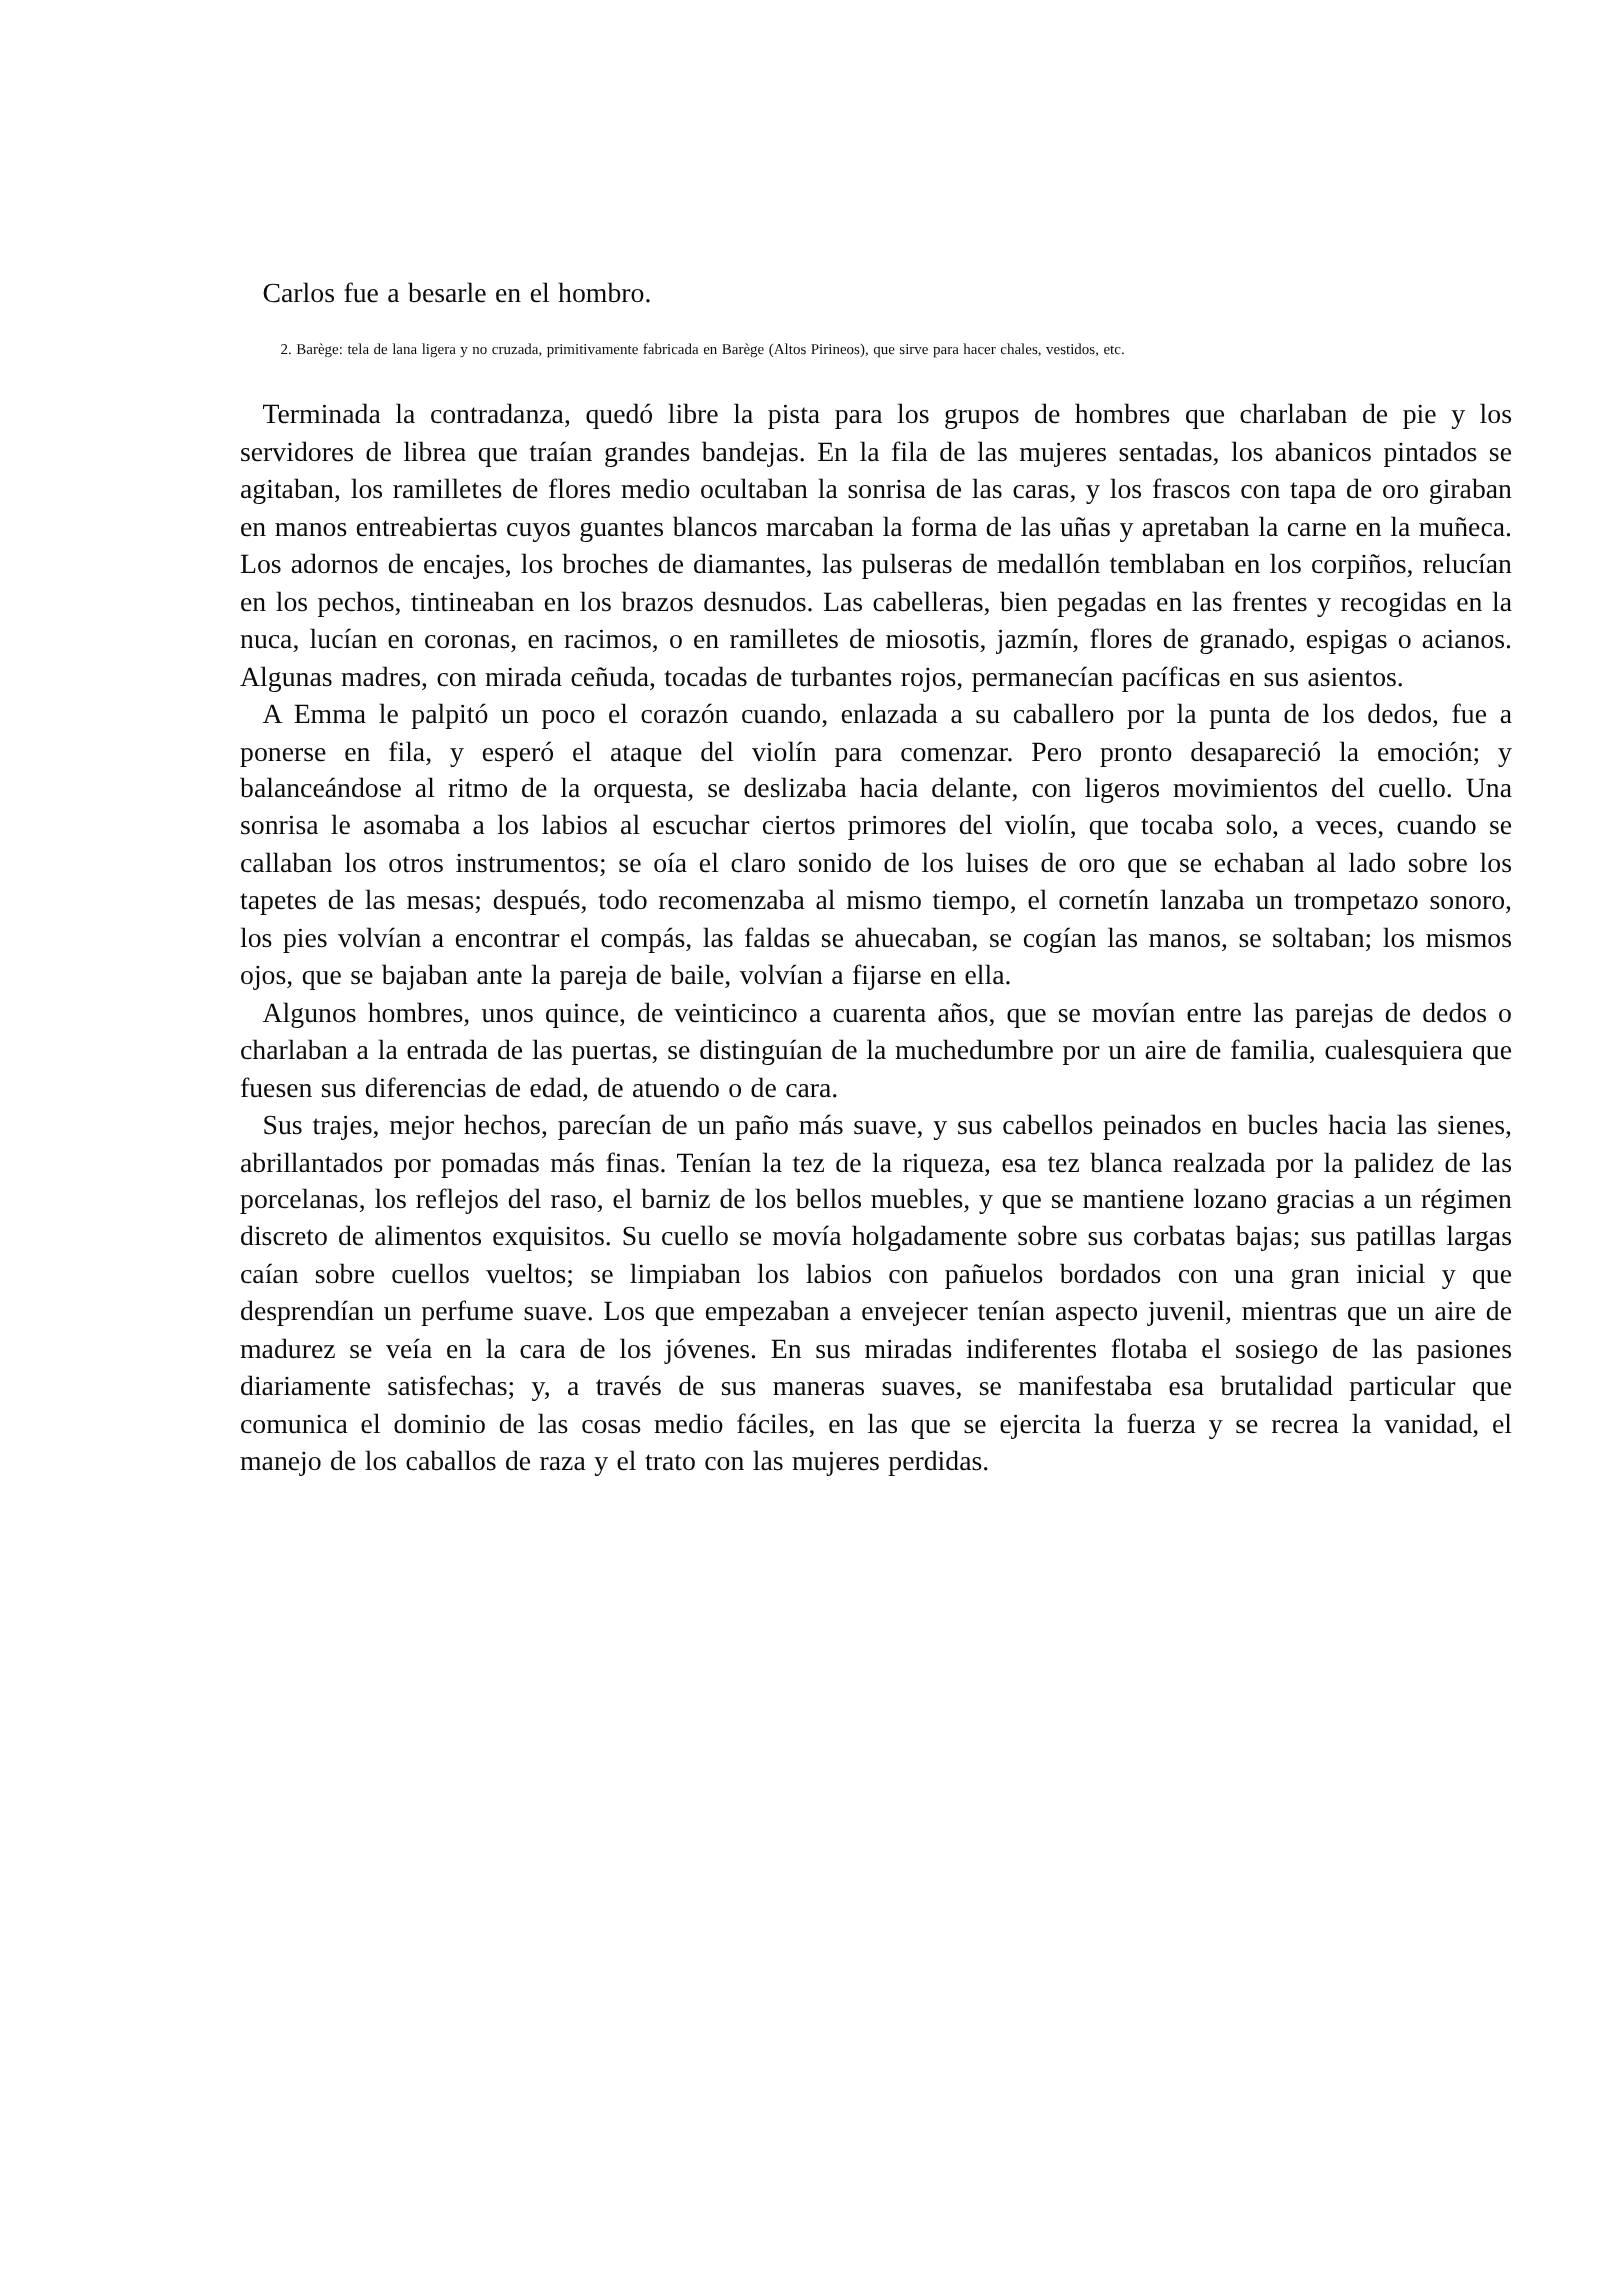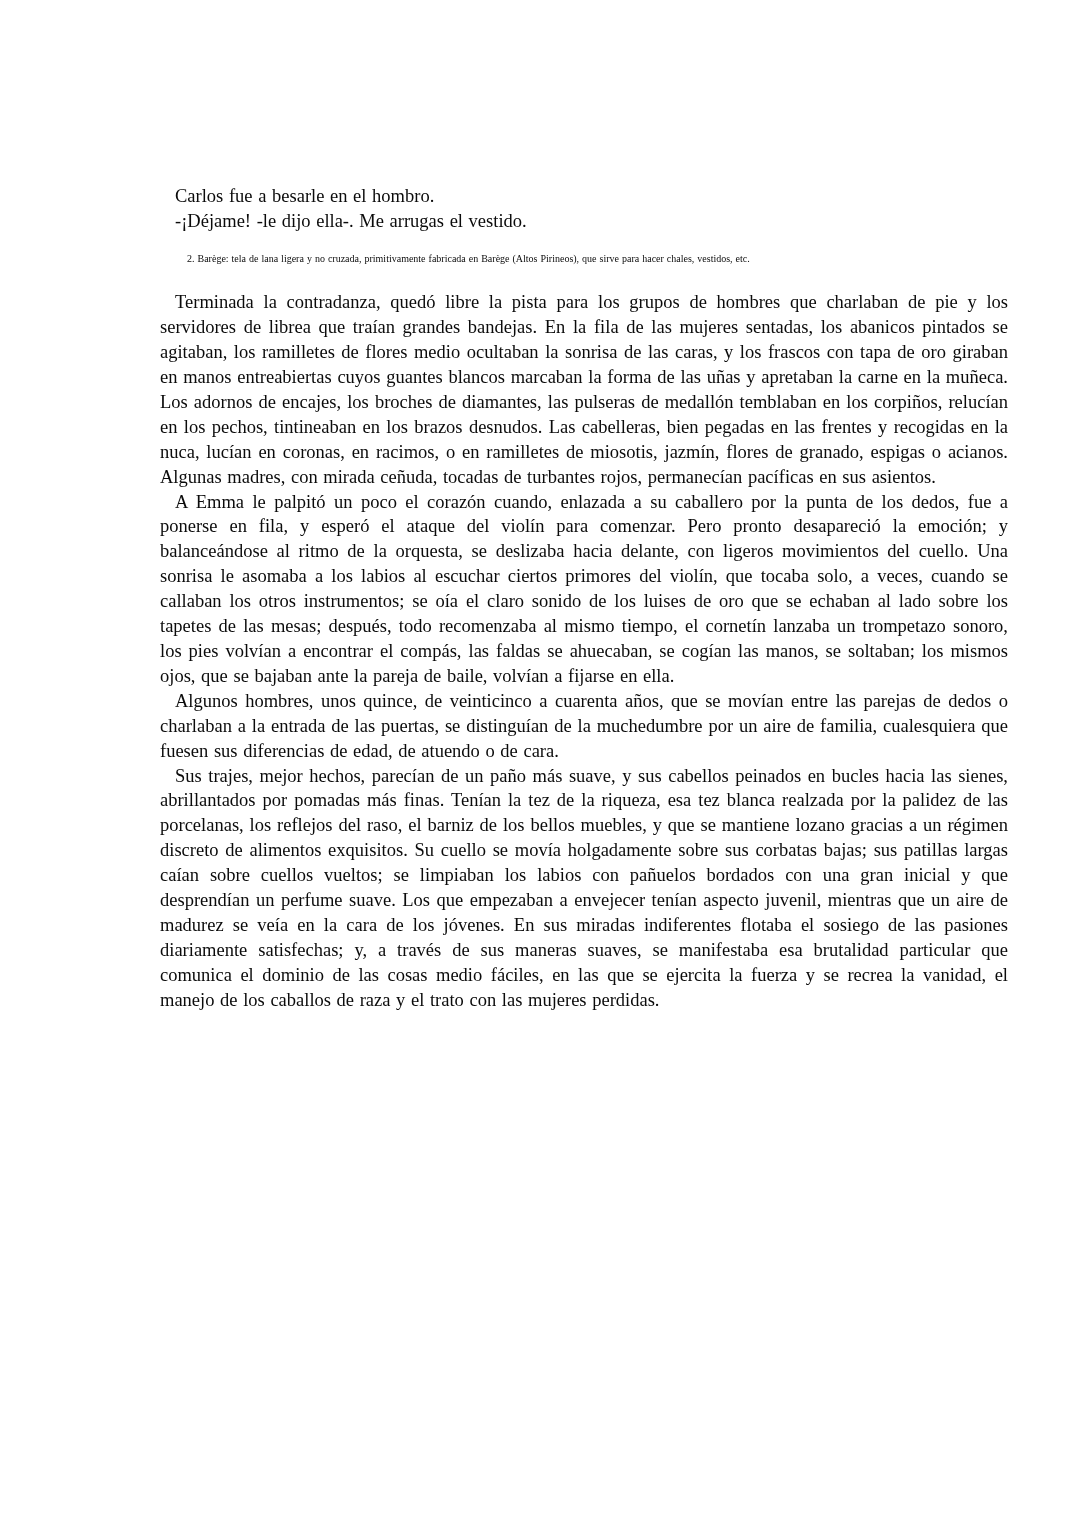--- a/index.html
+++ b/index.html
@@ -38,19 +38,18 @@
   }
   .gap {
     margin-top: 20px;
   }
 </style>
 </head>
 <body>
 
 <div class="page">
   <p class="para">Carlos fue a besarle en el hombro.</p>
-  <p class="para">-¡Déjame! -le dijo ella-. Me arrugas el vestido.</p>
   <p class="footnote">2. Barège: tela de lana ligera y no cruzada, primitivamente fabricada en Barège (Altos Pirineos), que sirve para hacer chales, vestidos, etc.</p>
   <p class="para gap">Terminada la contradanza, quedó libre la pista para los grupos de hombres que charlaban de pie y los servidores de librea que traían grandes bandejas. En la fila de las mujeres sentadas, los abanicos pintados se agitaban, los ramilletes de flores medio ocultaban la sonrisa de las caras, y los frascos con tapa de oro giraban en manos entreabiertas cuyos guantes blancos marcaban la forma de las uñas y apretaban la carne en la muñeca. Los adornos de encajes, los broches de diamantes, las pulseras de medallón temblaban en los corpiños, relucían en los pechos, tintineaban en los brazos desnudos. Las cabelleras, bien pegadas en las frentes y recogidas en la nuca, lucían en coronas, en racimos, o en ramilletes de miosotis, jazmín, flores de granado, espigas o acianos. Algunas madres, con mirada ceñuda, tocadas de turbantes rojos, permanecían pacíficas en sus asientos.</p>
   <p class="para">A Emma le palpitó un poco el corazón cuando, enlazada a su caballero por la punta de los dedos, fue a ponerse en fila, y esperó el ataque del violín para comenzar. Pero pronto desapareció la emoción; y balanceándose al ritmo de la orquesta, se deslizaba hacia delante, con ligeros movimientos del cuello. Una sonrisa le asomaba a los labios al escuchar ciertos primores del violín, que tocaba solo, a veces, cuando se callaban los otros instrumentos; se oía el claro sonido de los luises de oro que se echaban al lado sobre los tapetes de las mesas; después, todo recomenzaba al mismo tiempo, el cornetín lanzaba un trompetazo sonoro, los pies volvían a encontrar el compás, las faldas se ahuecaban, se cogían las manos, se soltaban; los mismos ojos, que se bajaban ante la pareja de baile, volvían a fijarse en ella.</p>
   <p class="para">Algunos hombres, unos quince, de veinticinco a cuarenta años, que se movían entre las parejas de dedos o charlaban a la entrada de las puertas, se distinguían de la muchedumbre por un aire de familia, cualesquiera que fuesen sus diferencias de edad, de atuendo o de cara.</p>
   <p class="para">Sus trajes, mejor hechos, parecían de un paño más suave, y sus cabellos peinados en bucles hacia las sienes, abrillantados por pomadas más finas. Tenían la tez de la riqueza, esa tez blanca realzada por la palidez de las porcelanas, los reflejos del raso, el barniz de los bellos muebles, y que se mantiene lozano gracias a un régimen discreto de alimentos exquisitos. Su cuello se movía holgadamente sobre sus corbatas bajas; sus patillas largas caían sobre cuellos vueltos; se limpiaban los labios con pañuelos bordados con una gran inicial y que desprendían un perfume suave. Los que empezaban a envejecer tenían aspecto juvenil, mientras que un aire de madurez se veía en la cara de los jóvenes. En sus miradas indiferentes flotaba el sosiego de las pasiones diariamente satisfechas; y, a través de sus maneras suaves, se manifestaba esa brutalidad particular que comunica el dominio de las cosas medio fáciles, en las que se ejercita la fuerza y se recrea la vanidad, el manejo de los caballos de raza y el trato con las mujeres perdidas.</p>
 </div>
 
 </body></html>

